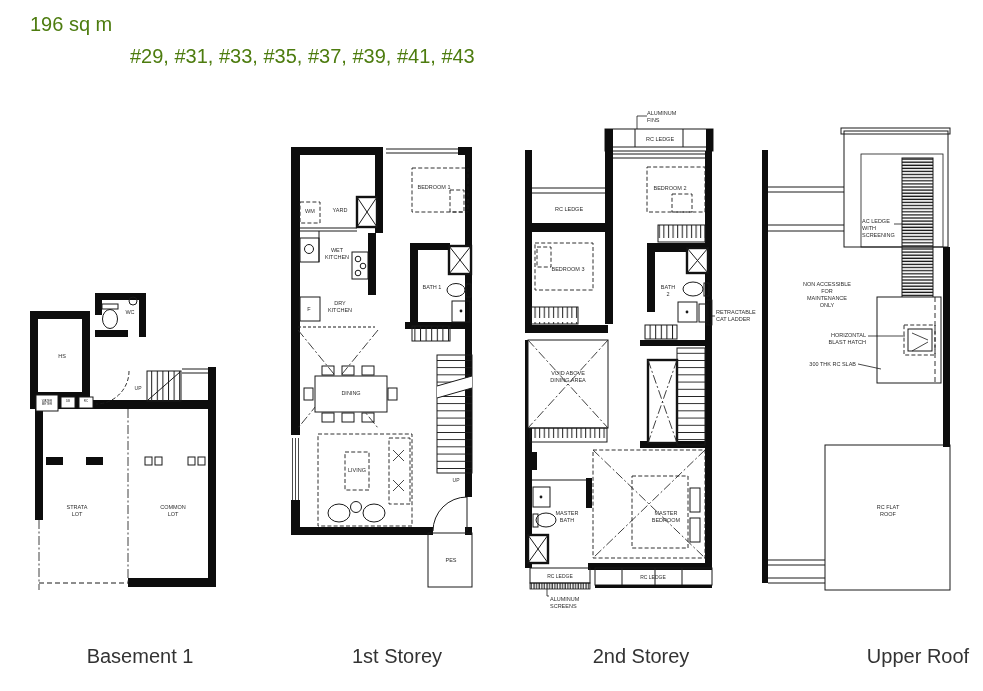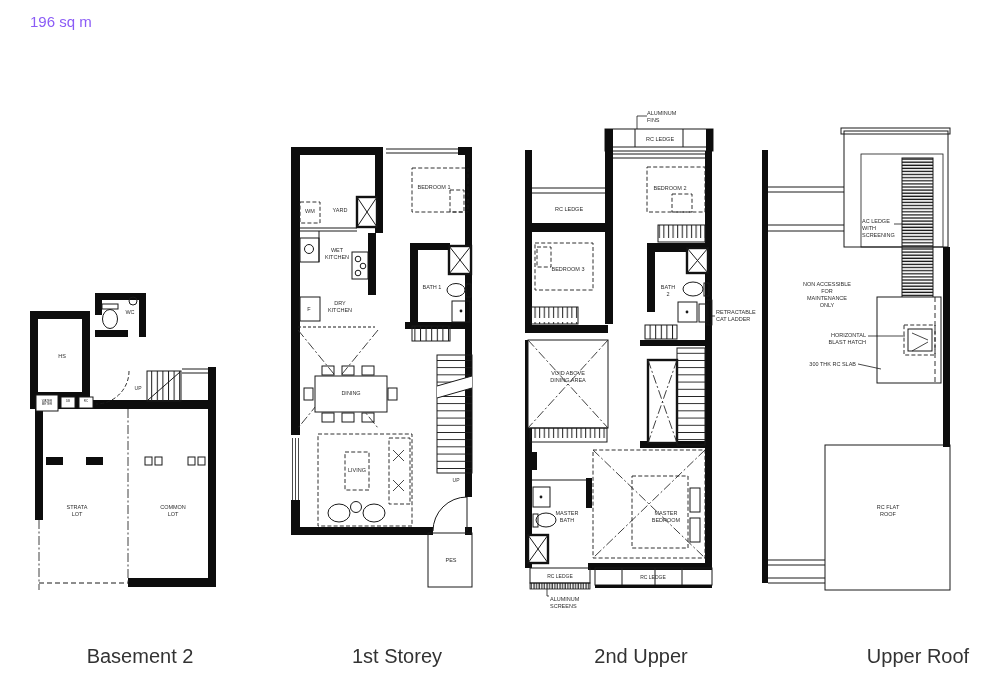--- a/index.html
+++ b/index.html
@@ -16,21 +16,21 @@
   .dashdot{fill:none;stroke:#2a2a2a;stroke-width:0.9;stroke-dasharray:9 2.5 2 2.5;}
   .lbl{position:absolute;font-size:5.5px;line-height:1.3;color:#2e2e2e;text-align:center;
        transform:translate(-50%,-50%);white-space:nowrap;letter-spacing:0;}
   .wrap{white-space:normal;}
   .la{transform:none;text-align:left;}
   .ra{transform:none;text-align:right;}
   .sm{font-size:5px;}
   .tiny{font-size:3px;line-height:1.1;}
   .caption{position:absolute;top:645px;transform:translate(-50%,0);font-size:20px;
            color:#333;white-space:nowrap;}
-  .hdr{position:absolute;font-size:15px;color:#8b5cf6;white-space:nowrap;text-align:center;}
+  .hdr{position:absolute;font-size:20px;color:#4d7c0f;white-space:nowrap;text-align:center;}
 </style>
 </head>
 <body>
 
 <div id="stage">
 
 <svg width="983" height="691" viewBox="0 0 983 691">
   <defs>
     <pattern id="treadsH" width="40" height="7.2" patternUnits="userSpaceOnUse">
       <path d="M0 0.5 H40" stroke="#1a1a1a" stroke-width="1"></path>
@@ -289,20 +289,21 @@
       <path class="lnt" d="M912 333 L928 340 M912 351 L928 342"></path>
     </g>
     <path class="lnt" d="M894 224 H902 M868 336 H905 M858 364 L881 369"></path>
     <rect class="ln" x="825" y="445" width="125" height="145" stroke-width="1.4"></rect>
     <rect class="w" x="943" y="247" width="7" height="200"></rect>
     <path class="ln" d="M768 560 H825 M768 565 H825 M768 578 H825 M768 583 H825"></path>
   </g>
 </svg>
 
 <div class="hdr" style="left:30px;top:13px;">196 sq m</div>
+<div class="hdr" style="left:130px;top:45px;">#29, #31, #33, #35, #37, #39, #41, #43</div>
 
 <div class="lbl" style="left:130px;top:313px;">WC</div>
 <div class="lbl" style="left:62px;top:357px;">HS</div>
 <div class="lbl sm" style="left:138px;top:388px;">UP</div>
 <div class="lbl tiny wrap" style="left:47px;top:403px;width:16px;">WATER METER</div>
 <div class="lbl tiny" style="left:68px;top:402px;">DB</div>
 <div class="lbl tiny" style="left:86px;top:402px;">RC</div>
 <div class="lbl wrap" style="left:77px;top:511px;width:22px;">STRATA LOT</div>
 <div class="lbl wrap" style="left:173px;top:511px;width:26px;">COMMON LOT</div>
 
@@ -331,18 +332,18 @@
 <div class="lbl sm" style="left:560px;top:576px;">RC LEDGE</div>
 <div class="lbl sm" style="left:653px;top:577px;">RC LEDGE</div>
 <div class="lbl la wrap" style="left:550px;top:596px;width:32px;">ALUMINUM SCREENS</div>
 
 <div class="lbl la wrap" style="left:862px;top:218px;width:32px;">AC LEDGE WITH SCREENING</div>
 <div class="lbl wrap" style="left:827px;top:295px;width:52px;">NON ACCESSIBLE FOR MAINTENANCE ONLY</div>
 <div class="lbl ra wrap" style="left:814px;top:332px;width:52px;">HORIZONTAL BLAST HATCH</div>
 <div class="lbl ra" style="left:796px;top:361px;width:60px;">300 THK RC SLAB</div>
 <div class="lbl wrap" style="left:888px;top:511px;width:26px;">RC FLAT ROOF</div>
 
-<div class="caption" style="left:140px;">Basement 2</div>
+<div class="caption" style="left:140px;">Basement 1</div>
 <div class="caption" style="left:397px;">1st Storey</div>
-<div class="caption" style="left:641px;">2nd Upper</div>
+<div class="caption" style="left:641px;">2nd Storey</div>
 <div class="caption" style="left:918px;">Upper Roof</div>
 
 </div>
 
 </body></html>

